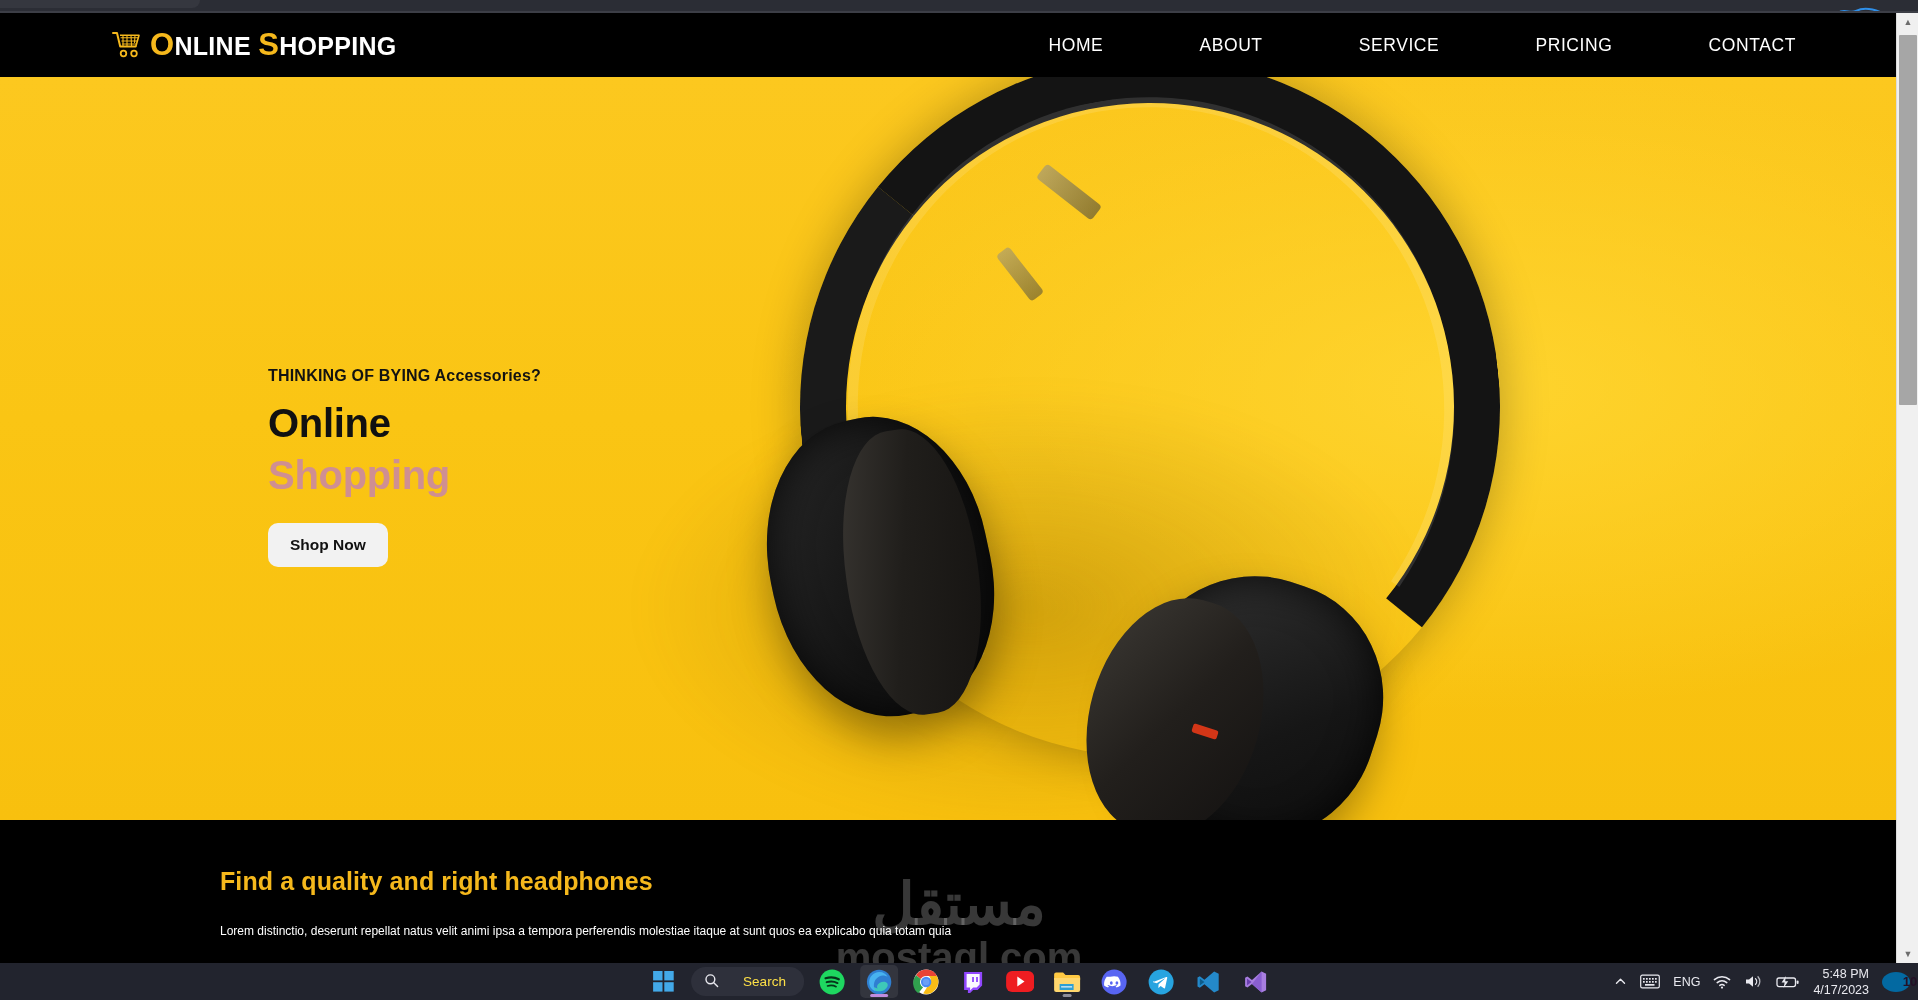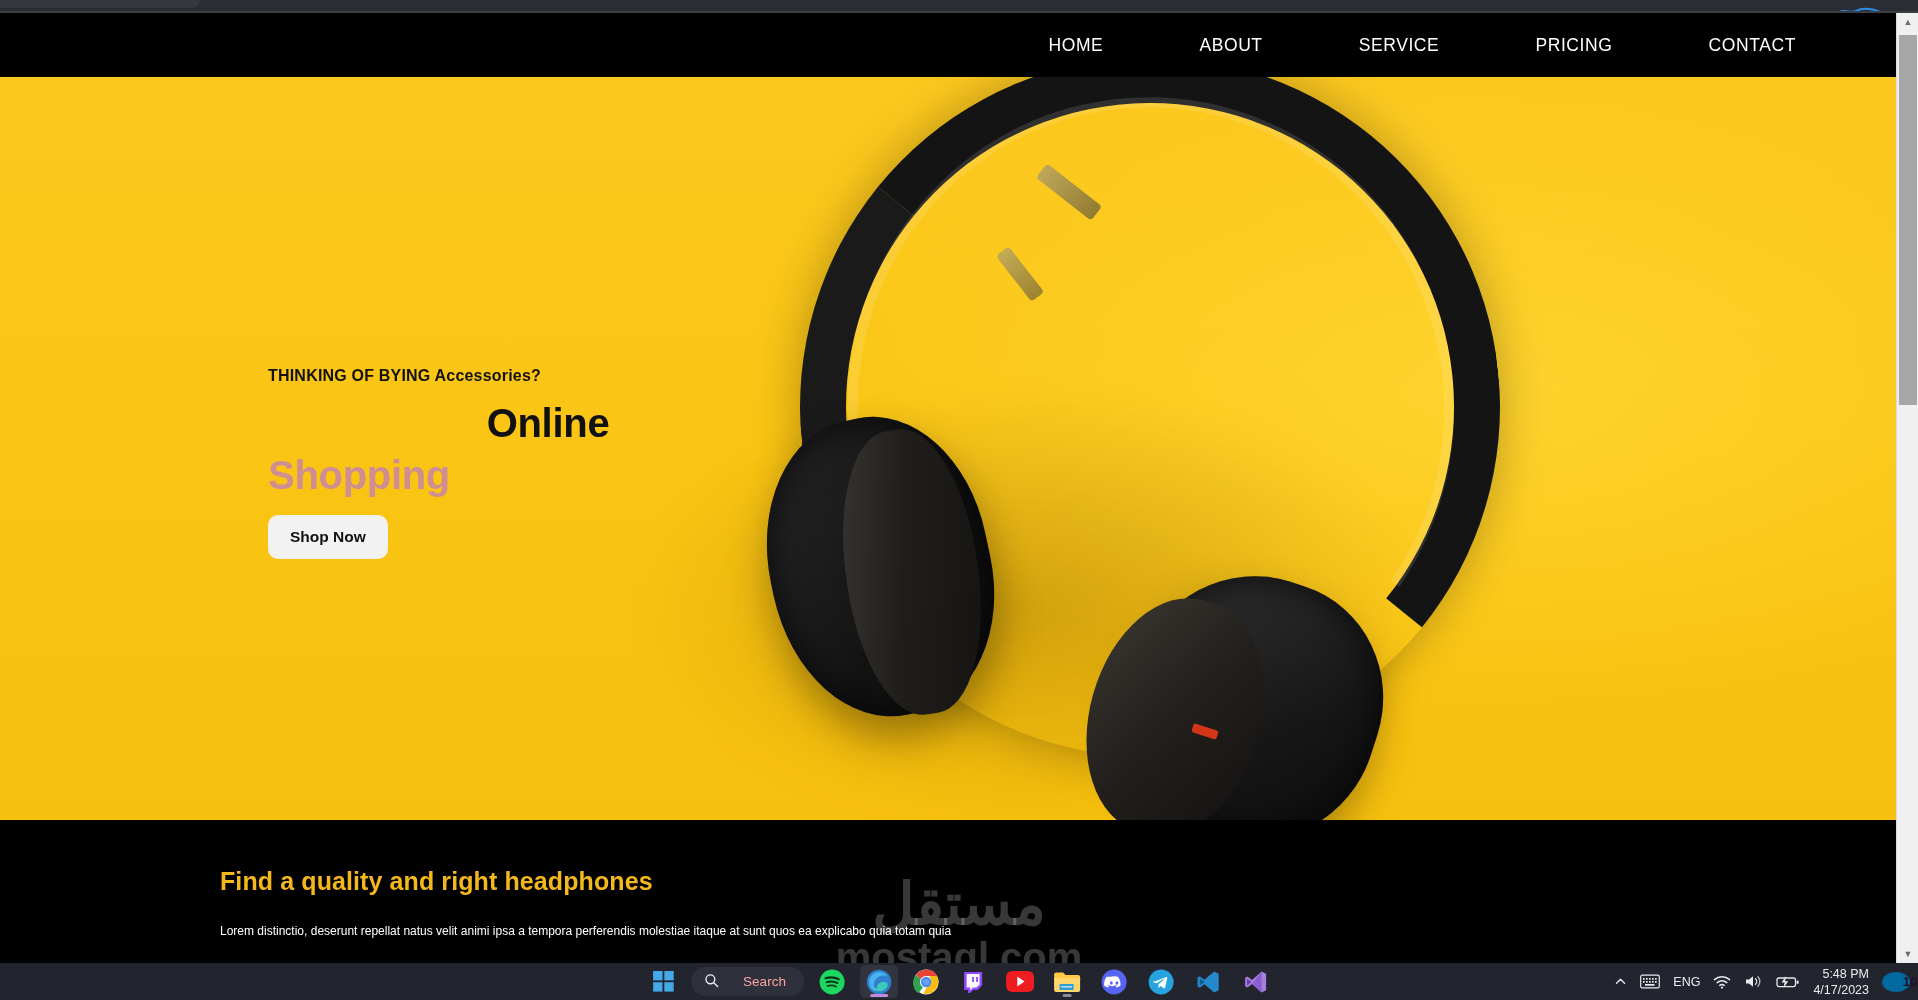--- a/index.html
+++ b/index.html
@@ -139,28 +139,28 @@
     filter: blur(12px);
   }
 
   #hero-copy { position: absolute; left: 268px; top: 290px; width: 560px; }
   #hero-eyebrow {
     font-size: 16px; font-weight: 700; color: #121212;
     letter-spacing: .2px; margin-bottom: 16px;
   }
   #hero-title-1 {
     font-size: 40px; font-weight: 700; color: #111111;
-    line-height: 1.1; letter-spacing: -.3px; text-align: center;
+    line-height: 1.1; letter-spacing: -.3px;
   }
   #hero-title-2 {
     font-size: 40px; font-weight: 700; color: #cf8f92;
     line-height: 1.1; letter-spacing: -.3px; margin-top: 8px;
   }
   #shop-now-button {
-    display: inline-block; margin-top: 18px;
+    display: inline-block; margin-top: 26px;
     background: #f2f2f2; color: #111111;
     font-size: 15.5px; font-weight: 700;
     padding: 13px 22px; border: none; border-radius: 10px;
     cursor: pointer; font-family: "Liberation Sans", sans-serif;
   }
 
   
   #feature-section {
     position: absolute; left: 0; top: 807px; width: 1896px; height: 143px;
     background: #000; overflow: hidden;
@@ -201,21 +201,21 @@
   }
   .tb-item.active { background: rgba(255,255,255,.08); }
   .tb-indicator {
     position: absolute; bottom: 1px; left: 50%; transform: translateX(-50%);
     width: 18px; height: 3px; border-radius: 2px; background: #c08cdd;
   }
   .tb-indicator.dim { width: 9px; background: #8d8d98; }
   #search-pill {
     height: 29px; border-radius: 16px; background: #2e303b;
     display: flex; align-items: center; gap: 24px;
-    padding: 0 18px 0 13px; color: #fca5a5; font-size: 13.5px;
+    padding: 0 18px 0 13px; color: #fde047; font-size: 13.5px;
     cursor: pointer;
   }
   #tray {
     position: absolute; right: 8px; display: flex; align-items: center;
     gap: 13px; color: #e9e9ef; font-size: 12.5px; height: 37px;
   }
   .tray-btn { display: flex; align-items: center; justify-content: center; cursor: pointer; }
   #tray-clock { text-align: right; line-height: 1.28; font-size: 12.5px; cursor: pointer; }
   #tray-badge {
     width: 20px; height: 20px; border-radius: 50%;
@@ -234,20 +234,33 @@
       <svg width="46" height="8" viewBox="0 0 46 8">
           <path d="M2 6 C8 1, 14 7, 20 4 S34 1, 44 5" stroke="#2f8fe8" stroke-width="2" fill="none"></path>
         </svg>
     </div>
   </div>
   <div id="chrome-bottom-line"></div>
 
   <div id="viewport">
 
     <header id="site-header">
+      <div id="brand">
+        <span id="cart-icon">
+          <svg width="34" height="34" viewBox="0 0 34 34">
+            <path d="M3 5 h4 l3.2 13.5 h15.4" fill="none" stroke="#f5b81c" stroke-width="2" stroke-linecap="round" stroke-linejoin="round"></path>
+            <path d="M10 7.2 L29 7.2 L25.8 18.5" fill="none" stroke="#f5b81c" stroke-width="1.6" stroke-linejoin="round"></path>
+            <path d="M13 7.2 L13 18.5 M17 7.2 L17 18.5 M21 7.2 L21.6 18.5 M25 7.2 L24.5 15" stroke="#f5b81c" stroke-width="1.1" fill="none"></path>
+            <path d="M10.6 9.8 L28.3 9.8 M11.4 13 L27.2 13 M12.2 16 L26 16" stroke="#f5b81c" stroke-width="1.1" fill="none"></path>
+            <circle cx="13.5" cy="25.5" r="2.8" fill="none" stroke="#f5b81c" stroke-width="1.8"></circle>
+            <circle cx="24" cy="25.5" r="2.8" fill="none" stroke="#f5b81c" stroke-width="1.8"></circle>
+          </svg>
+        </span>
+        <span id="brand-text"><span class="gold">O</span><span>NLINE</span>&nbsp;<span class="gold">S</span><span>HOPPING</span></span>
+      </div>
 
       <nav id="main-nav">
         <a class="nav-link" href="#">HOME</a>
         <a class="nav-link" href="#">ABOUT</a>
         <a class="nav-link" href="#">SERVICE</a>
         <a class="nav-link" href="#">PRICING</a>
         <a class="nav-link" href="#">CONTACT</a>
       </nav>
     </header>
 

